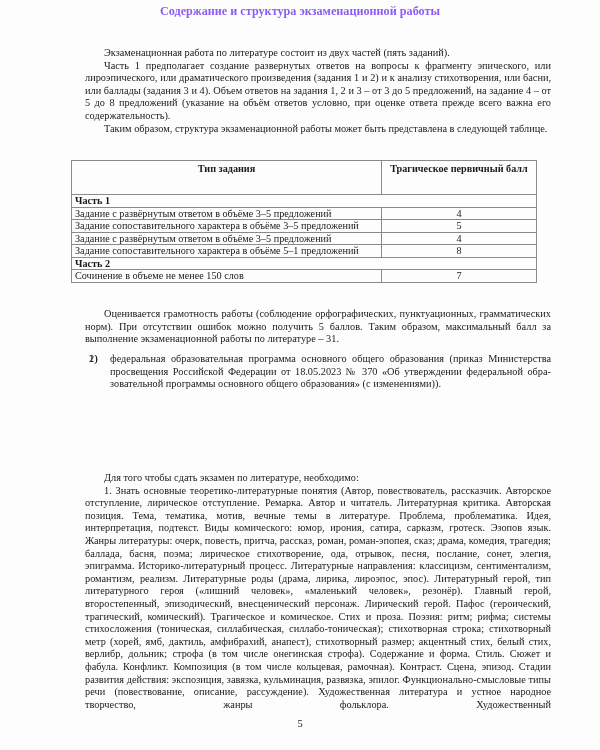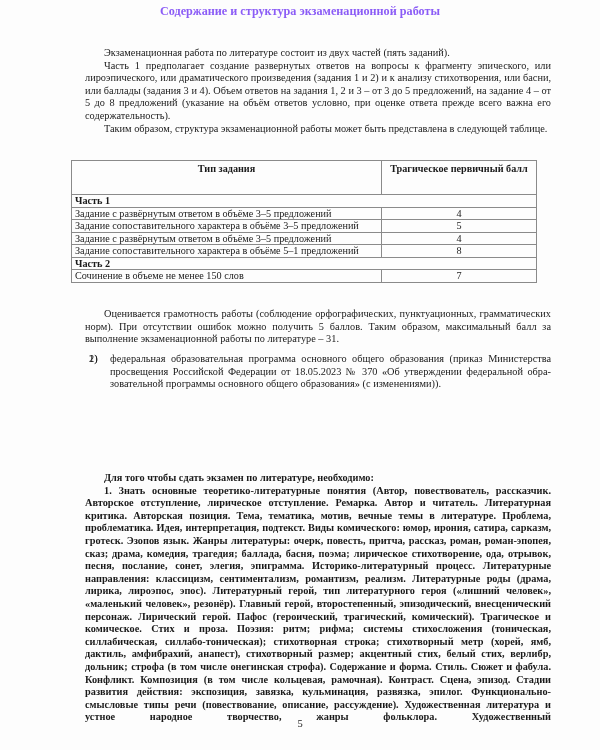--- a/index.html
+++ b/index.html
@@ -82,19 +82,19 @@
       <li>
         <span class="num">1)</span>
       </li>
       <li>
         <span class="num">2)</span>
         <span>федеральная образовательная программа основного общего образования (приказ Министерства просвещения Российской Федерации от 18.05.2023 № 370 «Об утверждении федеральной обра­зовательной программы основного общего образования» (с изменениями)).</span>
       </li>
     </ol>
   </div>
 
-  <div class="block" style="top:456px;font-weight:bold;">
+  <div class="block" style="top:456px;">
     <p class="p indent">Для того чтобы сдать экзамен по литературе, необходимо:</p>
     <p class="p indent lastjust">1. Знать основные теоретико-литературные понятия (Автор, повествователь, рассказчик. Авторское отступление, лирическое отступление. Ремарка. Автор и читатель. Литературная критика. Авторская позиция. Тема, тематика, мотив, вечные темы в литературе. Проблема, проблематика. Идея, интерпретация, подтекст. Виды комического: юмор, ирония, сатира, сарказм, гротеск. Эзопов язык. Жанры литературы: очерк, повесть, притча, рассказ, роман, роман-эпопея, сказ; драма, комедия, трагедия; баллада, басня, поэма; лирическое стихотворение, ода, отрывок, песня, послание, сонет, элегия, эпиграмма. Историко-литературный процесс. Литературные направления: классицизм, сентиментализм, романтизм, реализм. Литературные роды (драма, лирика, лироэпос, эпос). Литературный герой, тип литературного героя («лишний человек», «маленький человек», резонёр). Главный герой, второстепенный, эпизодический, внесценический персонаж. Лирический герой. Пафос (героический, трагический, комический). Трагическое и комическое. Стих и проза. Поэзия: ритм; рифма; системы стихосложения (тоническая, силлабическая, силлабо-тоническая); стихотворная строка; стихотворный метр (хорей, ямб, дактиль, амфибрахий, анапест), стихотворный размер; акцентный стих, белый стих, верлибр, дольник; строфа (в том числе онегинская строфа). Содержание и форма. Стиль. Сюжет и фабула. Конфликт. Композиция (в том числе кольцевая, рамочная). Контраст. Сцена, эпизод. Стадии развития действия: экспозиция, завязка, кульминация, развязка, эпилог. Функционально-смысловые типы речи (повествование, описание, рассуждение). Художественная литература и устное народное творчество, жанры фольклора. Художественный</p>
   </div>
 
   <div class="pagenum">5</div>
 </div>
 
 </body></html>

